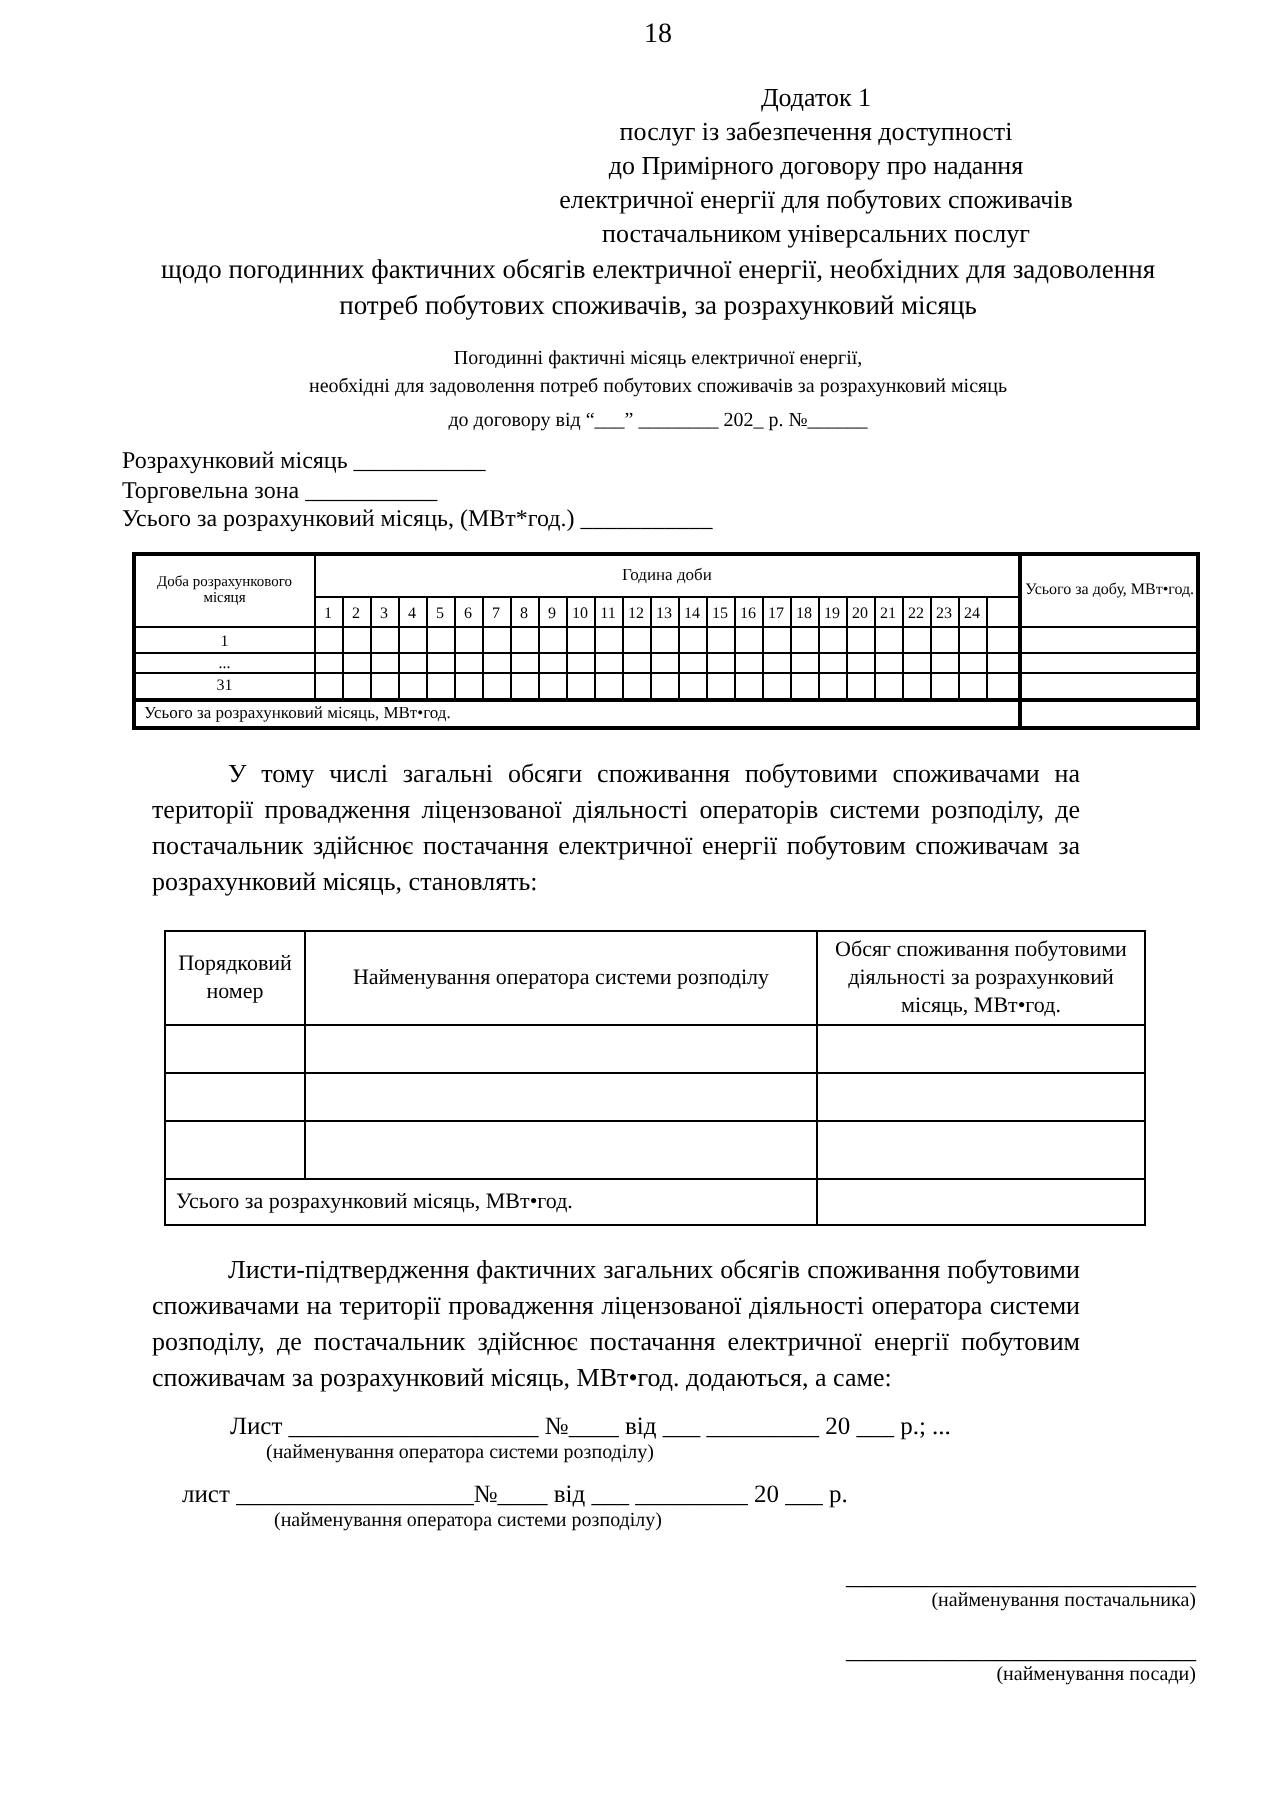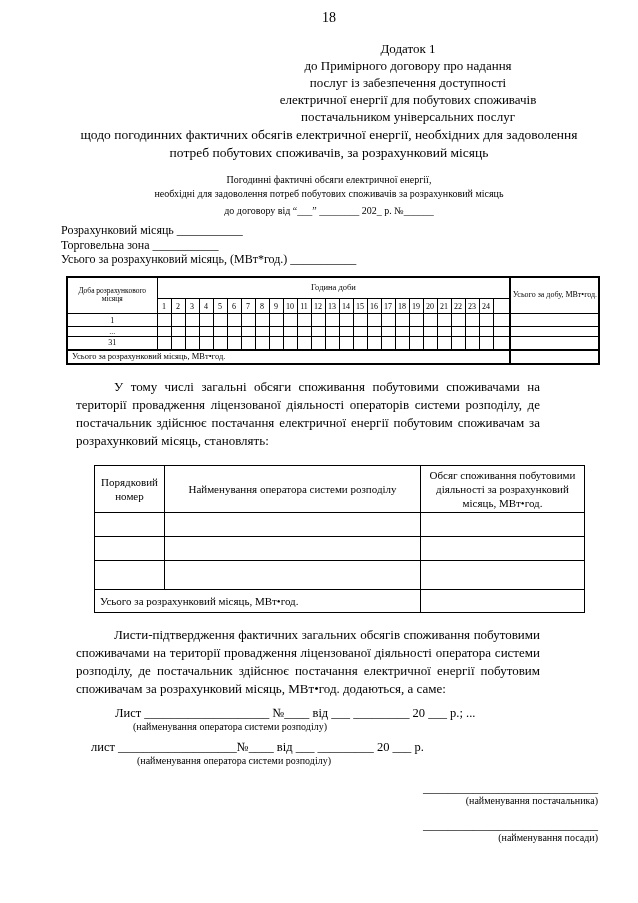--- a/index.html
+++ b/index.html
@@ -42,21 +42,21 @@
   .t1 tr.r-footer { height: 14px; }
   .t1 tr.r-footer td { border-top: 2px solid #000; }
   .t1 .footer-label { text-align: left; padding-left: 4px; font-size: 8.5px; }
 
   
   .para { font-size: 13px; line-height: 18px; text-align: justify; text-indent: 38px;
           margin: 13px 58px 0 16px; }
 
   
   table.t2 { border-collapse: collapse; table-layout: fixed; width: 490px;
-             margin: 15px 0 0 34px; font-size: 11px; font-family: Liberation Serif, serif; }
+             margin: 15px 0 0 22px; font-size: 11px; font-family: Liberation Serif, serif; }
   .t2 td { border: 1px solid #000; text-align: center; vertical-align: middle;
            padding: 2px 5px; line-height: 14px; }
   .t2 tr.empty td { height: 19px; }
   .t2 tr.empty.tall td { height: 24px; }
   .t2 tr.t2-footer td { text-align: left; height: 18px; }
 
   
   .letters { font-size: 12.5px; margin-top: 8px; }
   .letter-line-1 { margin-left: 55px; }
   .letter-cap-1 { font-size: 10px; margin-left: 73px; line-height: 12px; }
@@ -72,30 +72,30 @@
 </style>
 </head>
 <body>
 
 <div class="page">
 
   <div class="page-number">18</div>
 
   <div class="appendix">
     <div>Додаток 1</div>
+    <div>послуг із забезпечення доступності</div>
     <div>до Примірного договору про надання</div>
-    <div>послуг із забезпечення доступності</div>
     <div>електричної енергії для побутових споживачів</div>
     <div>постачальником універсальних послуг</div>
   </div>
 
   <div class="form-subtitle">щодо погодинних фактичних обсягів електричної енергії, необхідних для задоволення потреб побутових споживачів, за розрахунковий місяць</div>
 
   <div class="small-center">
-    <div>Погодинні фактичні обсяги електричної енергії,</div>
+    <div>Погодинні фактичні місяць електричної енергії,</div>
     <div>необхідні для задоволення потреб побутових споживачів за розрахунковий місяць</div>
     <div class="gap">до договору від “___” ________ 202_ р. №______</div>
   </div>
 
   <div class="fields">
     <div>Розрахунковий місяць ___________</div>
     <div>Торговельна зона ___________</div>
     <div>Усього за розрахунковий місяць, (МВт*год.) ___________</div>
   </div>
 

